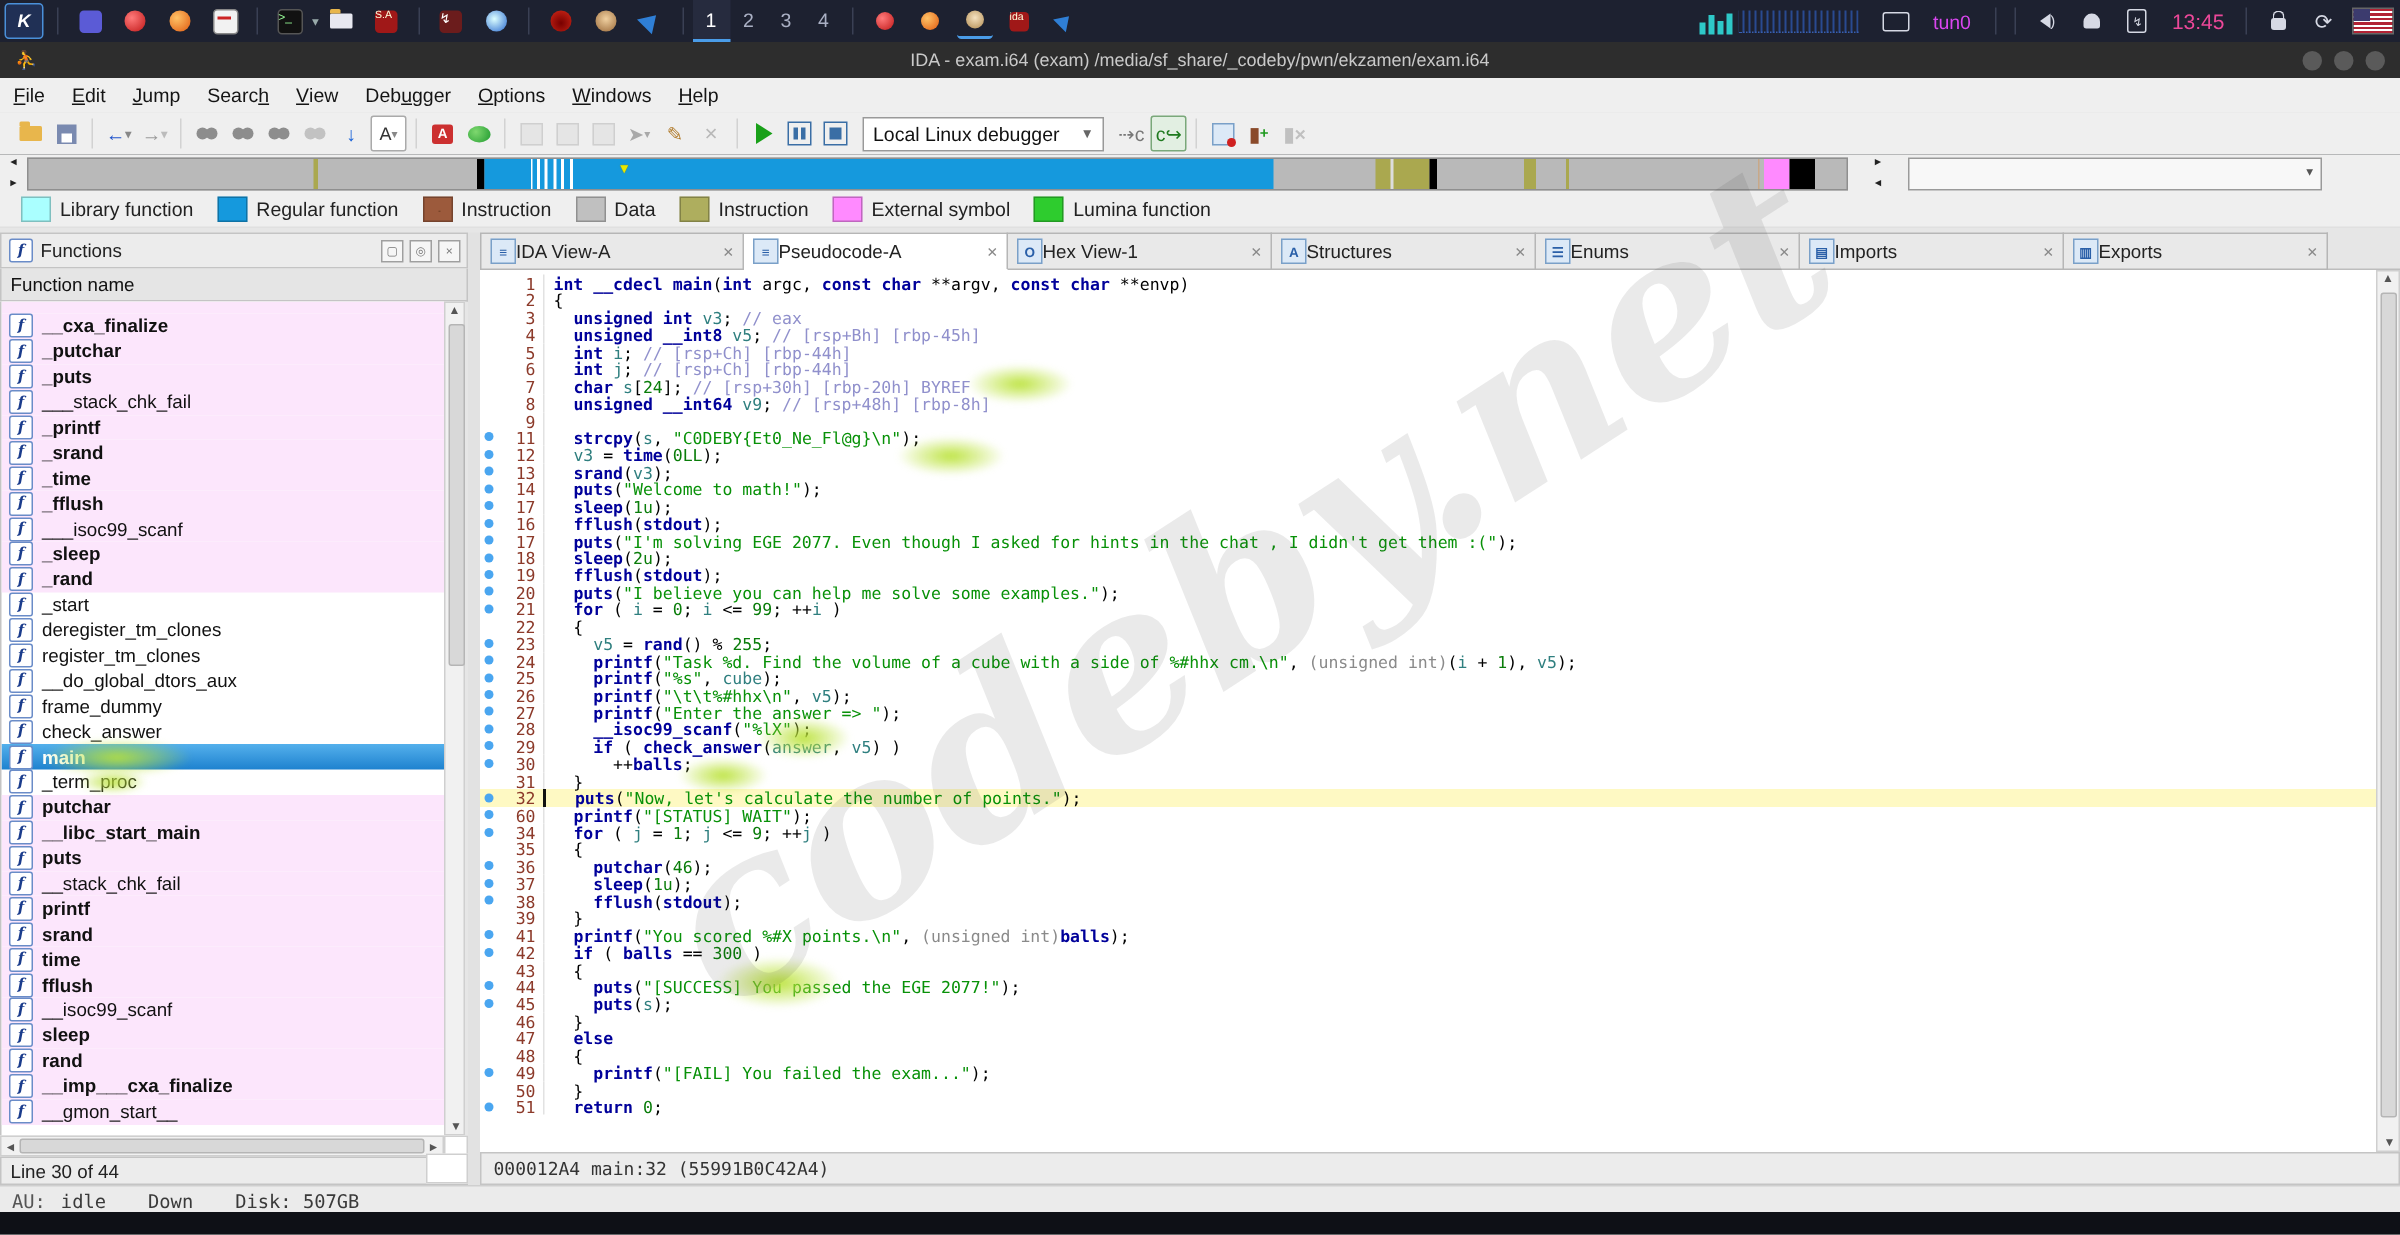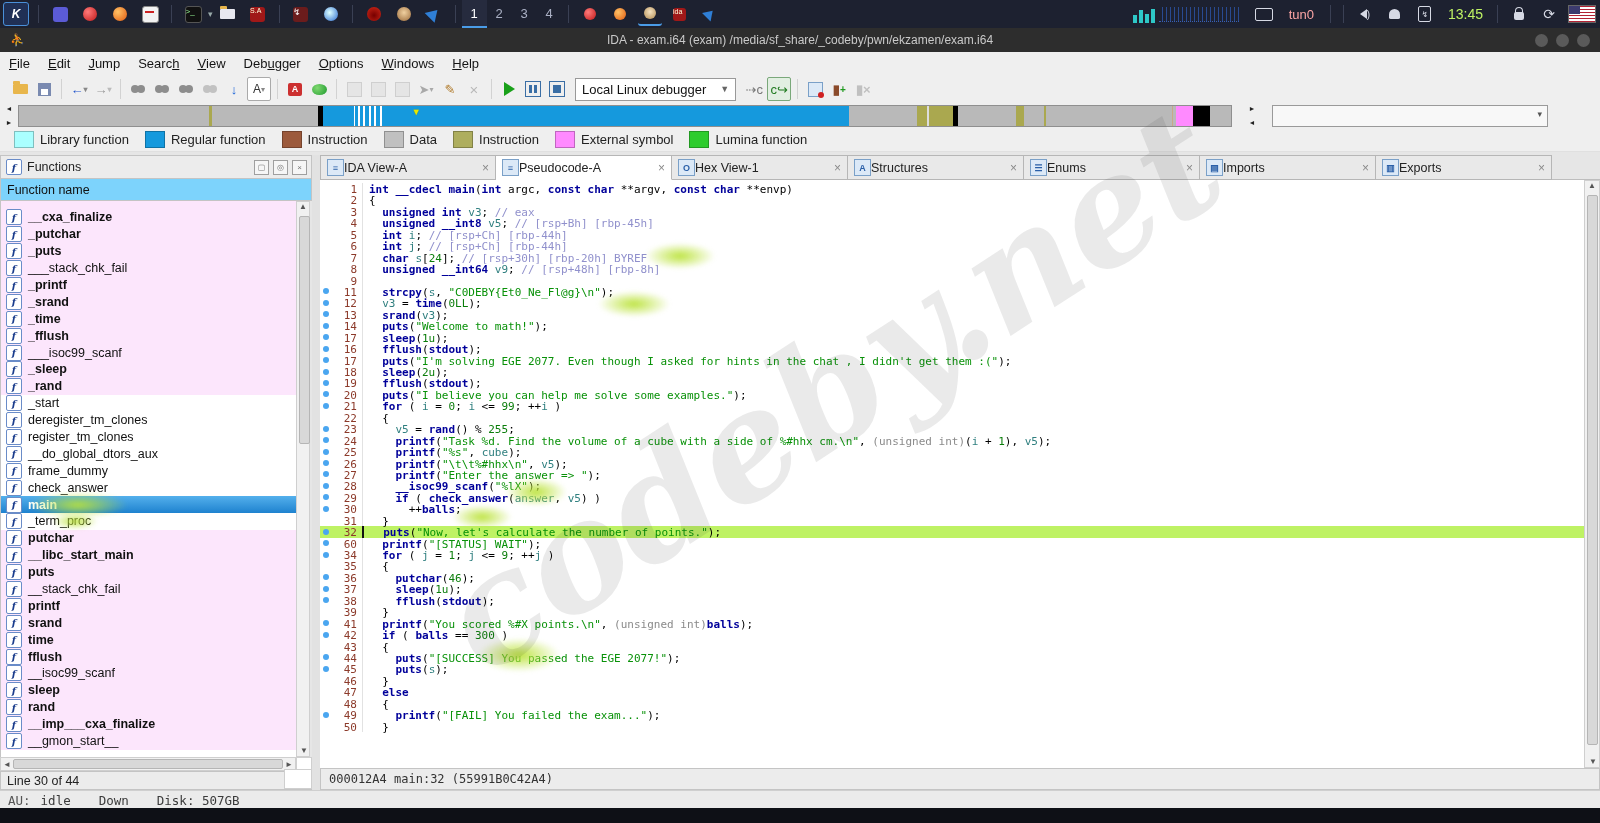--- a/index.html
+++ b/index.html
@@ -65,21 +65,21 @@
   .band-combo:after{content:"▾";position:absolute;right:5px;top:3px;font-size:9px;color:#555}
   
   #legend{left:0;top:128px;width:1600px;height:24px;background:#efefef;display:flex;align-items:center;font-size:13px;color:#222;padding-left:14px;box-sizing:border-box;border-bottom:1px solid #e0e0e0}
   .lg-item{display:flex;align-items:center;margin-right:16px}
   .lg-sw{width:18px;height:15px;margin-right:6px;border:1px solid rgba(0,0,0,.25)}
   
   #dockbg{left:0;top:152px;width:1600px;height:656px;background:#e6e6e6}
   #fn-header{left:0;top:155px;width:312px;height:24px;background:#ececec;border:1px solid #c4c4c4;box-sizing:border-box;display:flex;align-items:center;font-size:12.5px;color:#222}
   .f-ico{width:14px;height:14px;border:1px solid #6a8cc8;background:#fff;color:#1a3c8c;font:italic bold 10px "DejaVu Serif",serif;display:inline-flex;align-items:center;justify-content:center;border-radius:2px;margin:0 5px;flex:none}
   .wbtn{width:13px;height:13px;border:1px solid #9f9f9f;color:#777;font-size:8px;display:flex;align-items:center;justify-content:center;margin-left:4px;background:#f6f6f6}
-  #fn-colhead{left:0;top:179px;width:312px;height:22px;background:#7dd3fc;border:1px solid #c4c4c4;border-top:none;box-sizing:border-box;display:flex;align-items:center;font-size:12.5px;color:#111;padding-left:6px}
+  #fn-colhead{left:0;top:179px;width:312px;height:22px;background:#e5e5e5;border:1px solid #c4c4c4;border-top:none;box-sizing:border-box;display:flex;align-items:center;font-size:12.5px;color:#111;padding-left:6px}
   #fn-list{left:0;top:201px;width:296px;height:556px;background:#fff;overflow:hidden;border-left:1px solid #c4c4c4;box-sizing:border-box}
   .fn-row{height:16.9px;display:flex;align-items:center;font-size:12.5px;color:#111;white-space:nowrap;padding-left:3px}
   .fn-row.lib{background:#fce6fc}
   .fn-row.sel{background:linear-gradient(#54b0ec,#1e82cf);color:#fff}
   .fn-row.partial{height:8px;overflow:hidden}
   .fn-row .f-ico{margin:0 6px 0 2px}
   .fn-row.bold{font-weight:bold}
   #fn-vscroll{left:296px;top:201px;width:14px;height:556px;background:#f1f1f1;border:1px solid #cfcfcf;box-sizing:border-box;font-size:8px;color:#555;text-align:center}
   .vthumb{position:absolute;left:2px;width:9px;background:#d8d8d8;border:1px solid #b5b5b5;border-radius:2px}
   #fn-hscroll{left:0;top:757px;width:296px;height:14px;background:#f1f1f1;border:1px solid #cfcfcf;box-sizing:border-box;font-size:8px;color:#555;display:flex;align-items:center;justify-content:space-between;padding:0 2px}
@@ -91,21 +91,21 @@
   #tabbar{left:320px;top:155px;width:1280px;height:25px;background:#e6e6e6;display:flex;font-size:12.5px;color:#222;border-bottom:1px solid #bdbdbd;box-sizing:border-box}
   .tab{width:176px;height:25px;display:flex;align-items:center;border:1px solid #b6b6b6;border-left:none;box-sizing:border-box;background:#e9e9e9;padding:0 6px}
   .tab:first-child{border-left:1px solid #b6b6b6}
   .tab.active{background:#fff;border-bottom:1px solid #fff}
   .tab .ticon{width:15px;height:15px;border:1px solid #7aa0c8;background:#dce9f7;color:#2a5fa8;font:bold 9px "Liberation Sans",sans-serif;display:flex;align-items:center;justify-content:center;flex:none}
   .tab .tlabel{flex:1;text-align:left}
   .tab .tclose{color:#8a8a8a;font-size:12px;flex:none}
   
   #pc-area{left:320px;top:180px;width:1264px;height:588px;background:#fff;overflow:hidden;padding-top:3px;box-sizing:border-box}
   .pc-row{height:11.45px;line-height:11.45px;font:11px "DejaVu Sans Mono",monospace;white-space:pre;display:flex}
-  .pc-row.cur{background:#bef264}
+  .pc-row.cur{background:#fef9c3}
   .pc-dot{width:13px;flex:none;position:relative}
   .pc-dot.on:before{content:"";position:absolute;left:3px;top:2.5px;width:6px;height:6px;border-radius:50%;background:#4aa6f0}
   .pc-num{width:24px;flex:none;text-align:right;padding-right:5px;color:#8c3a2a;border-right:1px solid #e2e2e2;margin-right:6px}
   .cur .pc-num{border-right:2px solid #111}
   .seg-k{color:#00009a;font-weight:bold}
   .seg-f{color:#00009a;font-weight:bold}
   .seg-v{color:#2f7f7f}
   .seg-s{color:#089108}
   .seg-n{color:#0a7d0a}
   .seg-c{color:#9090cc}
@@ -199,34 +199,34 @@
     <span class="netgraph">
         <i style="height:8px"></i>
         <i style="height:13px"></i>
         <i style="height:9px"></i>
         <i style="height:14px"></i>
       </span>
     <span class="spark"></span>
     <span class="tb-ico">
         <span class="monitor"></span>
       </span>
-    <span style="margin:0 10px;color:#fca5a5">tun0</span>
+    <span style="margin:0 10px;color:#d946ef">tun0</span>
     <span class="tb-sep"></span>
     <span class="tb-sep"></span>
     <span class="tb-ico">
         <span class="spk"></span>
         <span style="color:#d6d9e4;font-size:10px">)</span>
       </span>
     <span class="tb-ico">
         <span class="bell"></span>
       </span>
     <span class="tb-ico">
         <span class="batt">↯</span>
       </span>
-    <span style="margin:0 8px;color:#bef264;font-size:14px">13:45</span>
+    <span style="margin:0 8px;color:#ec4899;font-size:14px">13:45</span>
     <span class="tb-sep"></span>
     <span class="tb-ico">
         <span class="lock"></span>
       </span>
     <span class="tb-ico" style="color:#d6d9e4;font-size:14px">⟳</span>
     <span class="tb-ico" style="width:30px">
         <span class="flag"></span>
       </span>
   </span>
 </div>
@@ -632,20 +632,21 @@
     <div class="pc-row"><span class="pc-dot on"></span><span class="pc-num">41</span><span class="pc-code"><span class="seg-p">  </span><span class="seg-f">printf</span><span class="seg-p">(</span><span class="seg-s">"You scored %#X points.\n"</span><span class="seg-p">, </span><span class="seg-g">(unsigned int)</span><span class="seg-f">balls</span><span class="seg-p">);</span></span></div>
     <div class="pc-row"><span class="pc-dot on"></span><span class="pc-num">42</span><span class="pc-code"><span class="seg-p">  </span><span class="seg-k">if</span><span class="seg-p"> ( </span><span class="seg-f">balls</span><span class="seg-p"> == </span><span class="seg-n">300</span><span class="seg-p"> )</span></span></div>
     <div class="pc-row"><span class="pc-dot"></span><span class="pc-num">43</span><span class="pc-code"><span class="seg-p">  {</span></span></div>
     <div class="pc-row"><span class="pc-dot on"></span><span class="pc-num">44</span><span class="pc-code"><span class="seg-p">    </span><span class="seg-f">puts</span><span class="seg-p">(</span><span class="seg-s">"[SUCCESS] You passed the EGE 2077!"</span><span class="seg-p">);</span></span></div>
     <div class="pc-row"><span class="pc-dot on"></span><span class="pc-num">45</span><span class="pc-code"><span class="seg-p">    </span><span class="seg-f">puts</span><span class="seg-p">(</span><span class="seg-v">s</span><span class="seg-p">);</span></span></div>
     <div class="pc-row"><span class="pc-dot"></span><span class="pc-num">46</span><span class="pc-code"><span class="seg-p">  }</span></span></div>
     <div class="pc-row"><span class="pc-dot"></span><span class="pc-num">47</span><span class="pc-code"><span class="seg-p">  </span><span class="seg-k">else</span></span></div>
     <div class="pc-row"><span class="pc-dot"></span><span class="pc-num">48</span><span class="pc-code"><span class="seg-p">  {</span></span></div>
     <div class="pc-row"><span class="pc-dot on"></span><span class="pc-num">49</span><span class="pc-code"><span class="seg-p">    </span><span class="seg-f">printf</span><span class="seg-p">(</span><span class="seg-s">"[FAIL] You failed the exam..."</span><span class="seg-p">);</span></span></div>
     <div class="pc-row"><span class="pc-dot"></span><span class="pc-num">50</span><span class="pc-code"><span class="seg-p">  }</span></span></div>
+    <div class="pc-row"><span class="pc-dot on"></span><span class="pc-num">51</span><span class="pc-code"><span class="seg-p">  </span><span class="seg-k">return</span><span class="seg-p"> </span><span class="seg-n">0</span><span class="seg-p">;</span></span></div>
   </div>
 <div id="pc-vscroll" class="abs">▲
   <span class="vthumb" style="top:14px;height:548px"></span>
   <span style="position:absolute;bottom:1px;left:4px">▼</span>
 </div>
 <div id="corner-white" class="abs"></div>
 <div id="pc-footer" class="abs">
   <span class="addr">000012A4 main:32 (55991B0C42A4)</span>
 </div>
 

